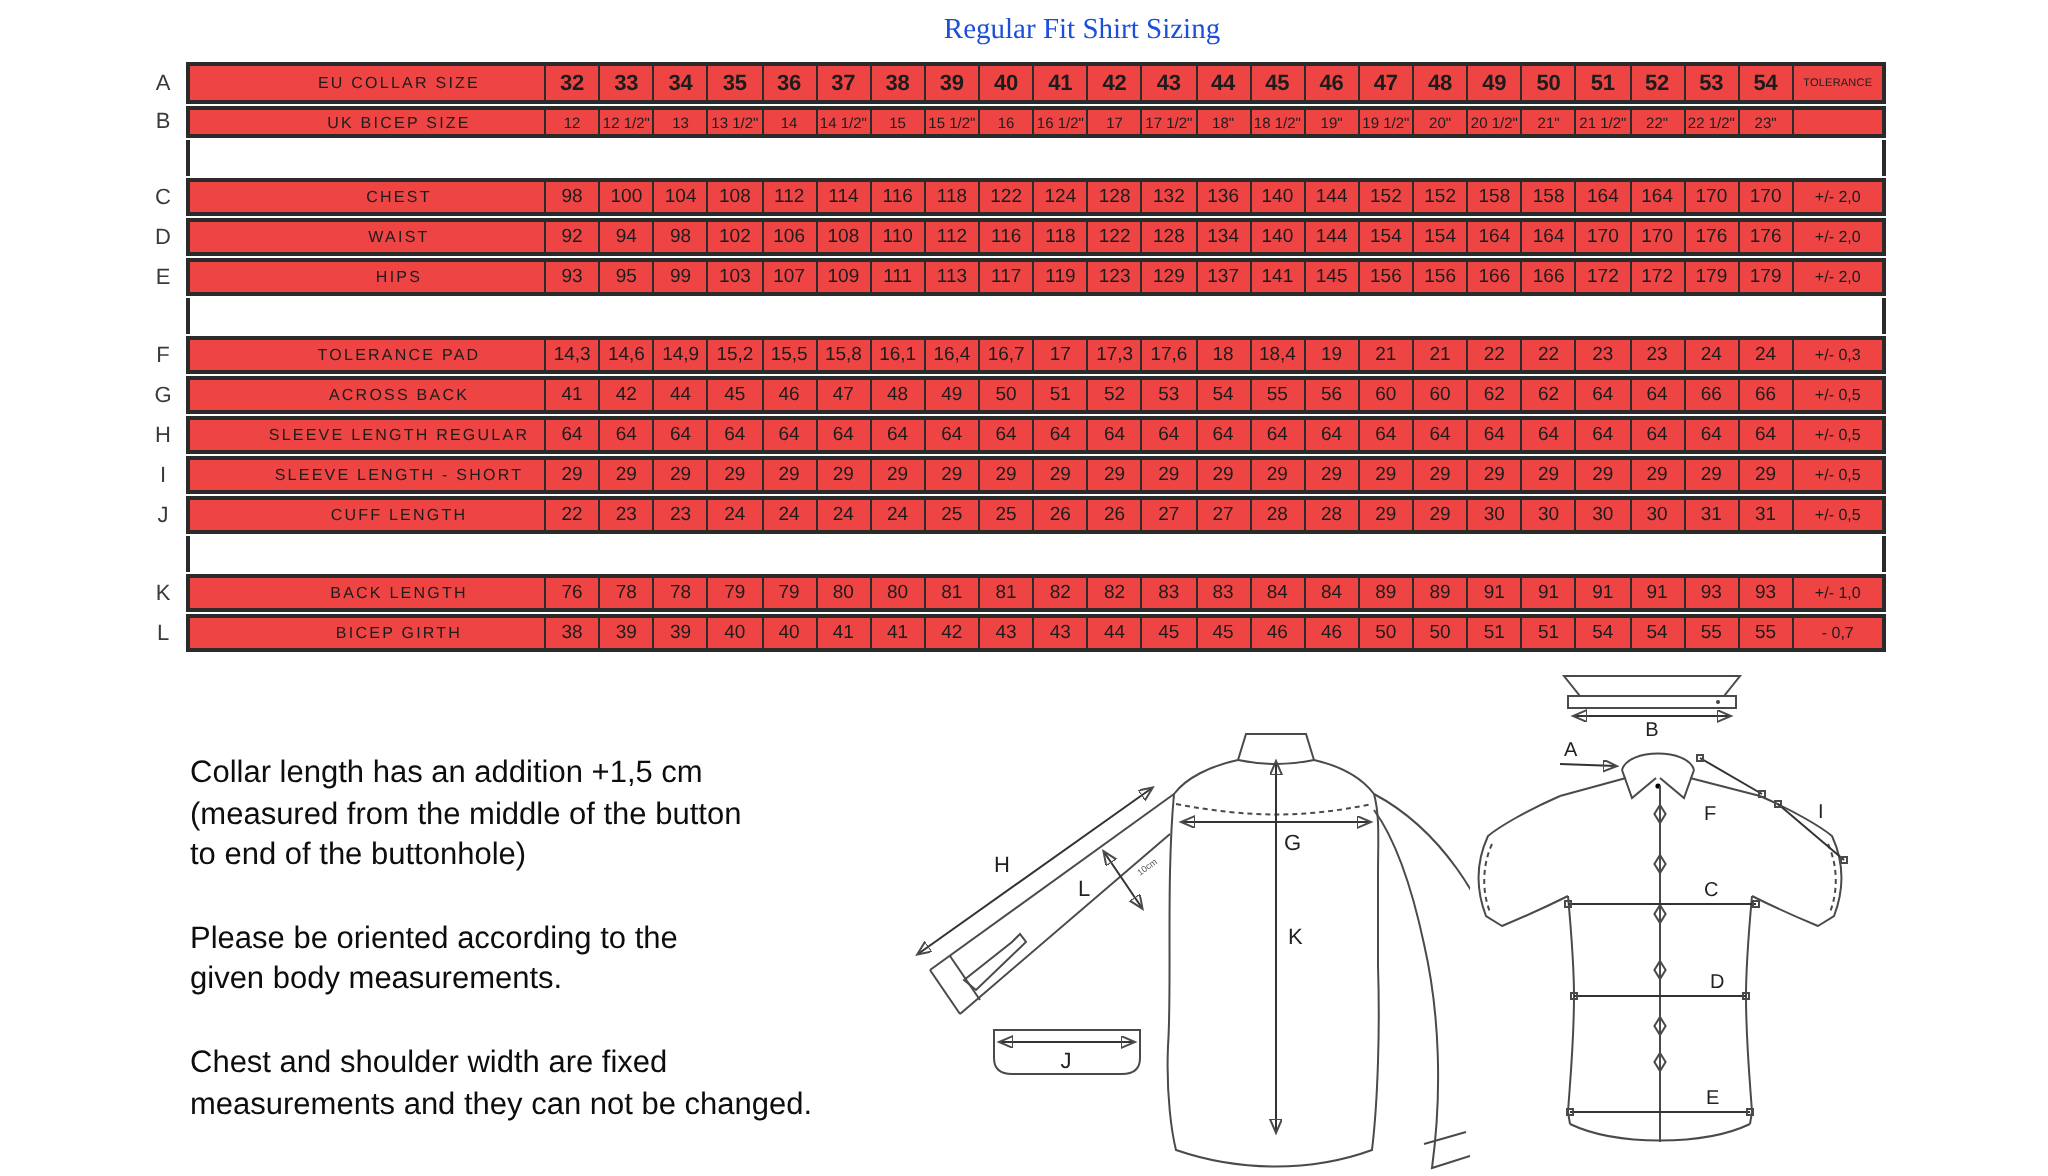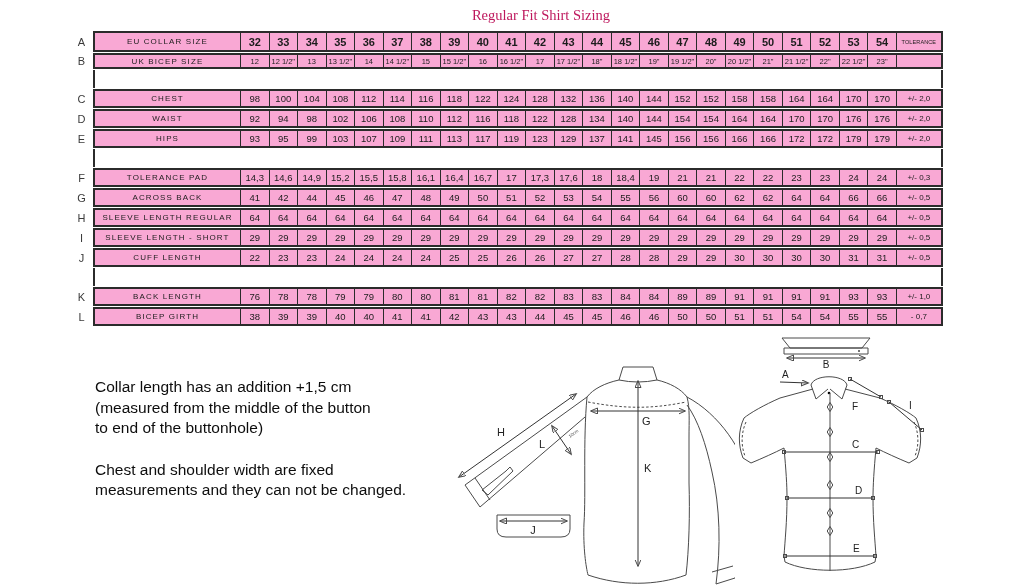--- a/index.html
+++ b/index.html
@@ -1,25 +1,25 @@
 <!DOCTYPE html>
 <html><head>
 <meta charset="utf-8">
 <style>
   html,body{margin:0;padding:0;background:#fff;}
   .page{position:relative;width:1024px;height:588px;background:#ffffff;overflow:hidden;
         font-family:"Liberation Sans",sans-serif;color:#111;}
   .title{position:absolute;top:7px;left:58px;right:0;text-align:center;
-         font-family:"Liberation Serif","DejaVu Serif",serif;font-size:14.5px;color:#be185d;}
+         font-family:"Liberation Serif","DejaVu Serif",serif;font-size:14.5px;color:#1d4ed8;}
   
   .table-area{position:absolute;left:70px;top:31px;width:873px;}
   .trow{display:flex;align-items:stretch;margin-bottom:1px;}
   .rletter{width:23px;flex:none;display:flex;align-items:center;justify-content:center;
            font-size:11px;color:#3a3a3a;}
-  .rbox{flex:1;display:flex;height:19px;box-sizing:border-box;border:2px solid #2b2b2b;background:#f9a8d4;}
+  .rbox{flex:1;display:flex;height:19px;box-sizing:border-box;border:2px solid #2b2b2b;background:#ef4444;padding-left:32px;}
   .cell{display:flex;align-items:center;justify-content:center;box-sizing:border-box;
         border-right:1.5px solid #2b2b2b;overflow:hidden;}
   .cell:last-child{border-right:none;}
   .lab{width:146px;flex:none;font-size:8px;letter-spacing:0.14em;color:#1c1c1c;white-space:nowrap;}
   .num{flex:1 1 0;font-size:9.5px;color:#1c1c1c;white-space:nowrap;}
   .tol{width:44px;flex:none;font-size:8px;color:#1c1c1c;white-space:nowrap;}
   .row-a .rbox{height:21px;}
   .row-a .num{font-weight:700;font-size:11px;text-align:right;}
   .row-a .tol{font-size:5.5px;letter-spacing:0.02em;}
   .row-b .rbox{height:16px;}
@@ -409,20 +409,22 @@
           <div class="cell num">55</div>
           <div class="cell tol">- 0,7</div>
         </div>
       </div>
     </div>
 
   <div class="notes">
     <p>Collar length has an addition +1,5 cm
 (measured from the middle of the button
 to end of the buttonhole)</p>
+    <p>Please be oriented according to the
+given body measurements.</p>
     <p>Chest and shoulder width are fixed
 measurements and they can not be changed.</p>
   </div>
 
   <svg class="dg" style="left:440px;top:345px" width="295" height="243" viewBox="0 0 295 243">
     <defs>
       <marker id="ae" markerWidth="9" markerHeight="8" refX="6.5" refY="3" orient="auto" markerUnits="userSpaceOnUse">
         <path d="M0,0 L7,3 L0,6 Z" fill="#333"></path>
       </marker>
       <marker id="as" markerWidth="9" markerHeight="8" refX="6.5" refY="3" orient="auto-start-reverse" markerUnits="userSpaceOnUse">

